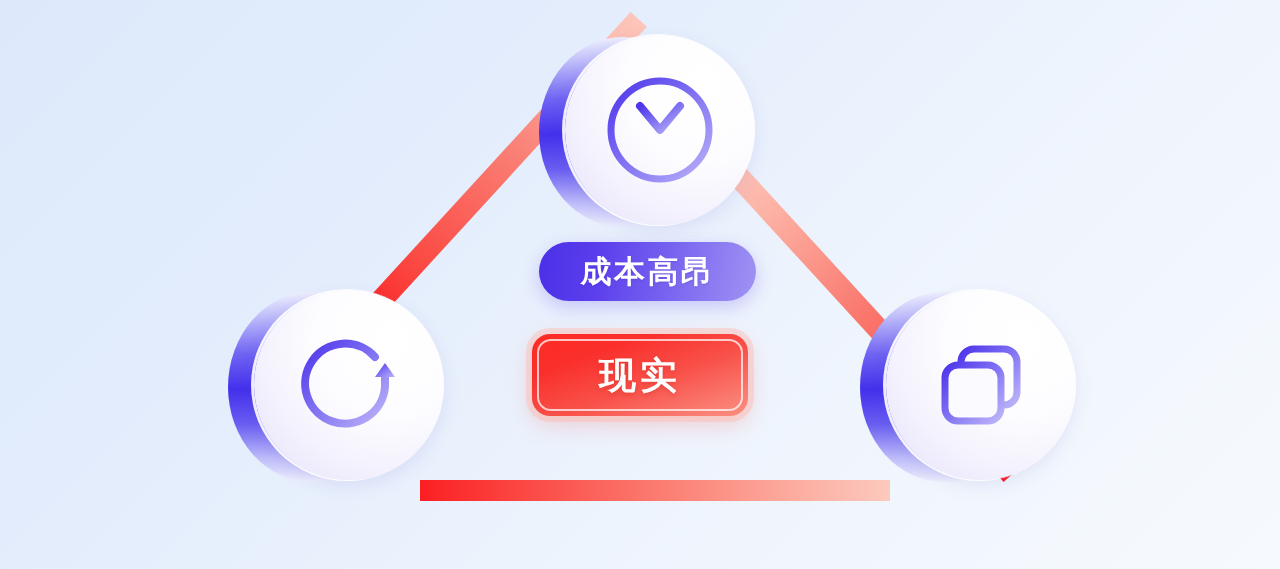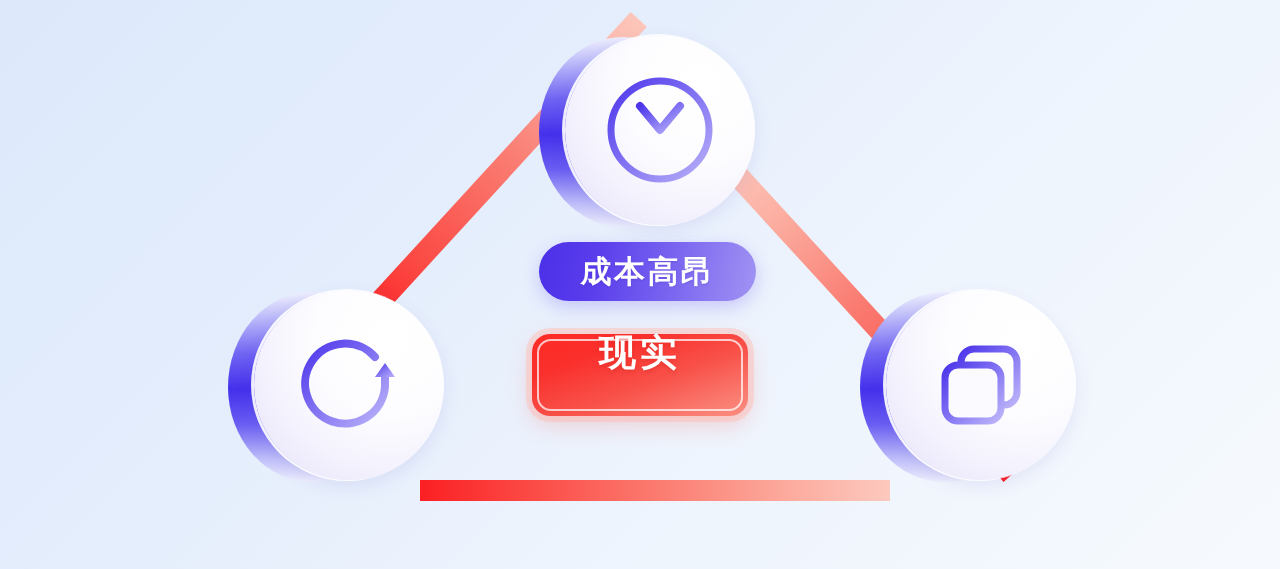--- a/index.html
+++ b/index.html
@@ -137,21 +137,21 @@
     left: 532px;
     top: 334px;
     width: 216px;
     height: 82px;
     border-radius: 18px;
     background: linear-gradient(160deg, #ff2b24 0%, #fa2f2c 26%, #f8524a 58%, #fa7b70 85%, #fb8d80 100%);
     box-shadow:
       0 0 0 6px rgba(255,185,175,0.42),
       0 8px 24px rgba(250,60,50,0.22);
     display: flex;
-    align-items: flex-start;
+    align-items: center;
     justify-content: center;
     z-index: 5;
   }
   #center-badge::before {
     content: "";
     position: absolute;
     left: 5px; top: 5px; right: 5px; bottom: 5px;
     border-radius: 14px;
     border: 2px solid rgba(255,255,255,0.72);
     pointer-events: none;

